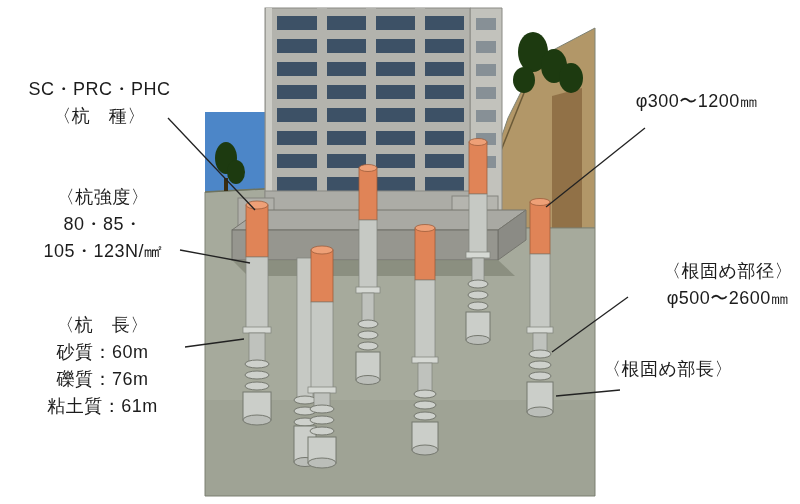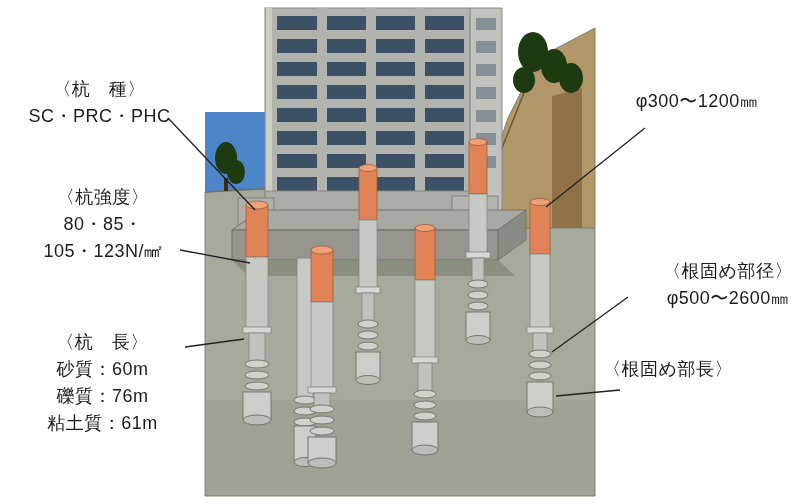--- a/index.html
+++ b/index.html
@@ -174,31 +174,31 @@
       <line x1="168" y1="118" x2="255" y2="210"></line>
       <line x1="180" y1="250" x2="250" y2="263"></line>
       <line x1="185" y1="347" x2="244" y2="339"></line>
       <line x1="645" y1="128" x2="546" y2="207"></line>
       <line x1="628" y1="297" x2="552" y2="352"></line>
       <line x1="620" y1="390" x2="556" y2="396"></line>
     </g>
   </svg>
 
   <div class="lbl" style="left:12px;top:76px;width:175px">
+    <div>SC・PRC・PHC</div>
     <div>〈杭　種〉</div>
-    <div>SC・PRC・PHC</div>
   </div>
 
   <div class="lbl" style="left:18px;top:184px;width:170px">
     <div>〈杭強度〉</div>
     <div>80・85・</div>
     <div>105・123N/㎟</div>
   </div>
 
-  <div class="lbl" style="left:15px;top:329px;width:175px">
+  <div class="lbl" style="left:15px;top:312px;width:175px">
     <div>〈杭　長〉</div>
     <div>砂質：60m</div>
     <div>礫質：76m</div>
     <div>粘土質：61m</div>
   </div>
 
   <div class="lbl" style="left:607px;top:88px;width:180px">
     <div>φ300〜1200㎜</div>
   </div>
 

